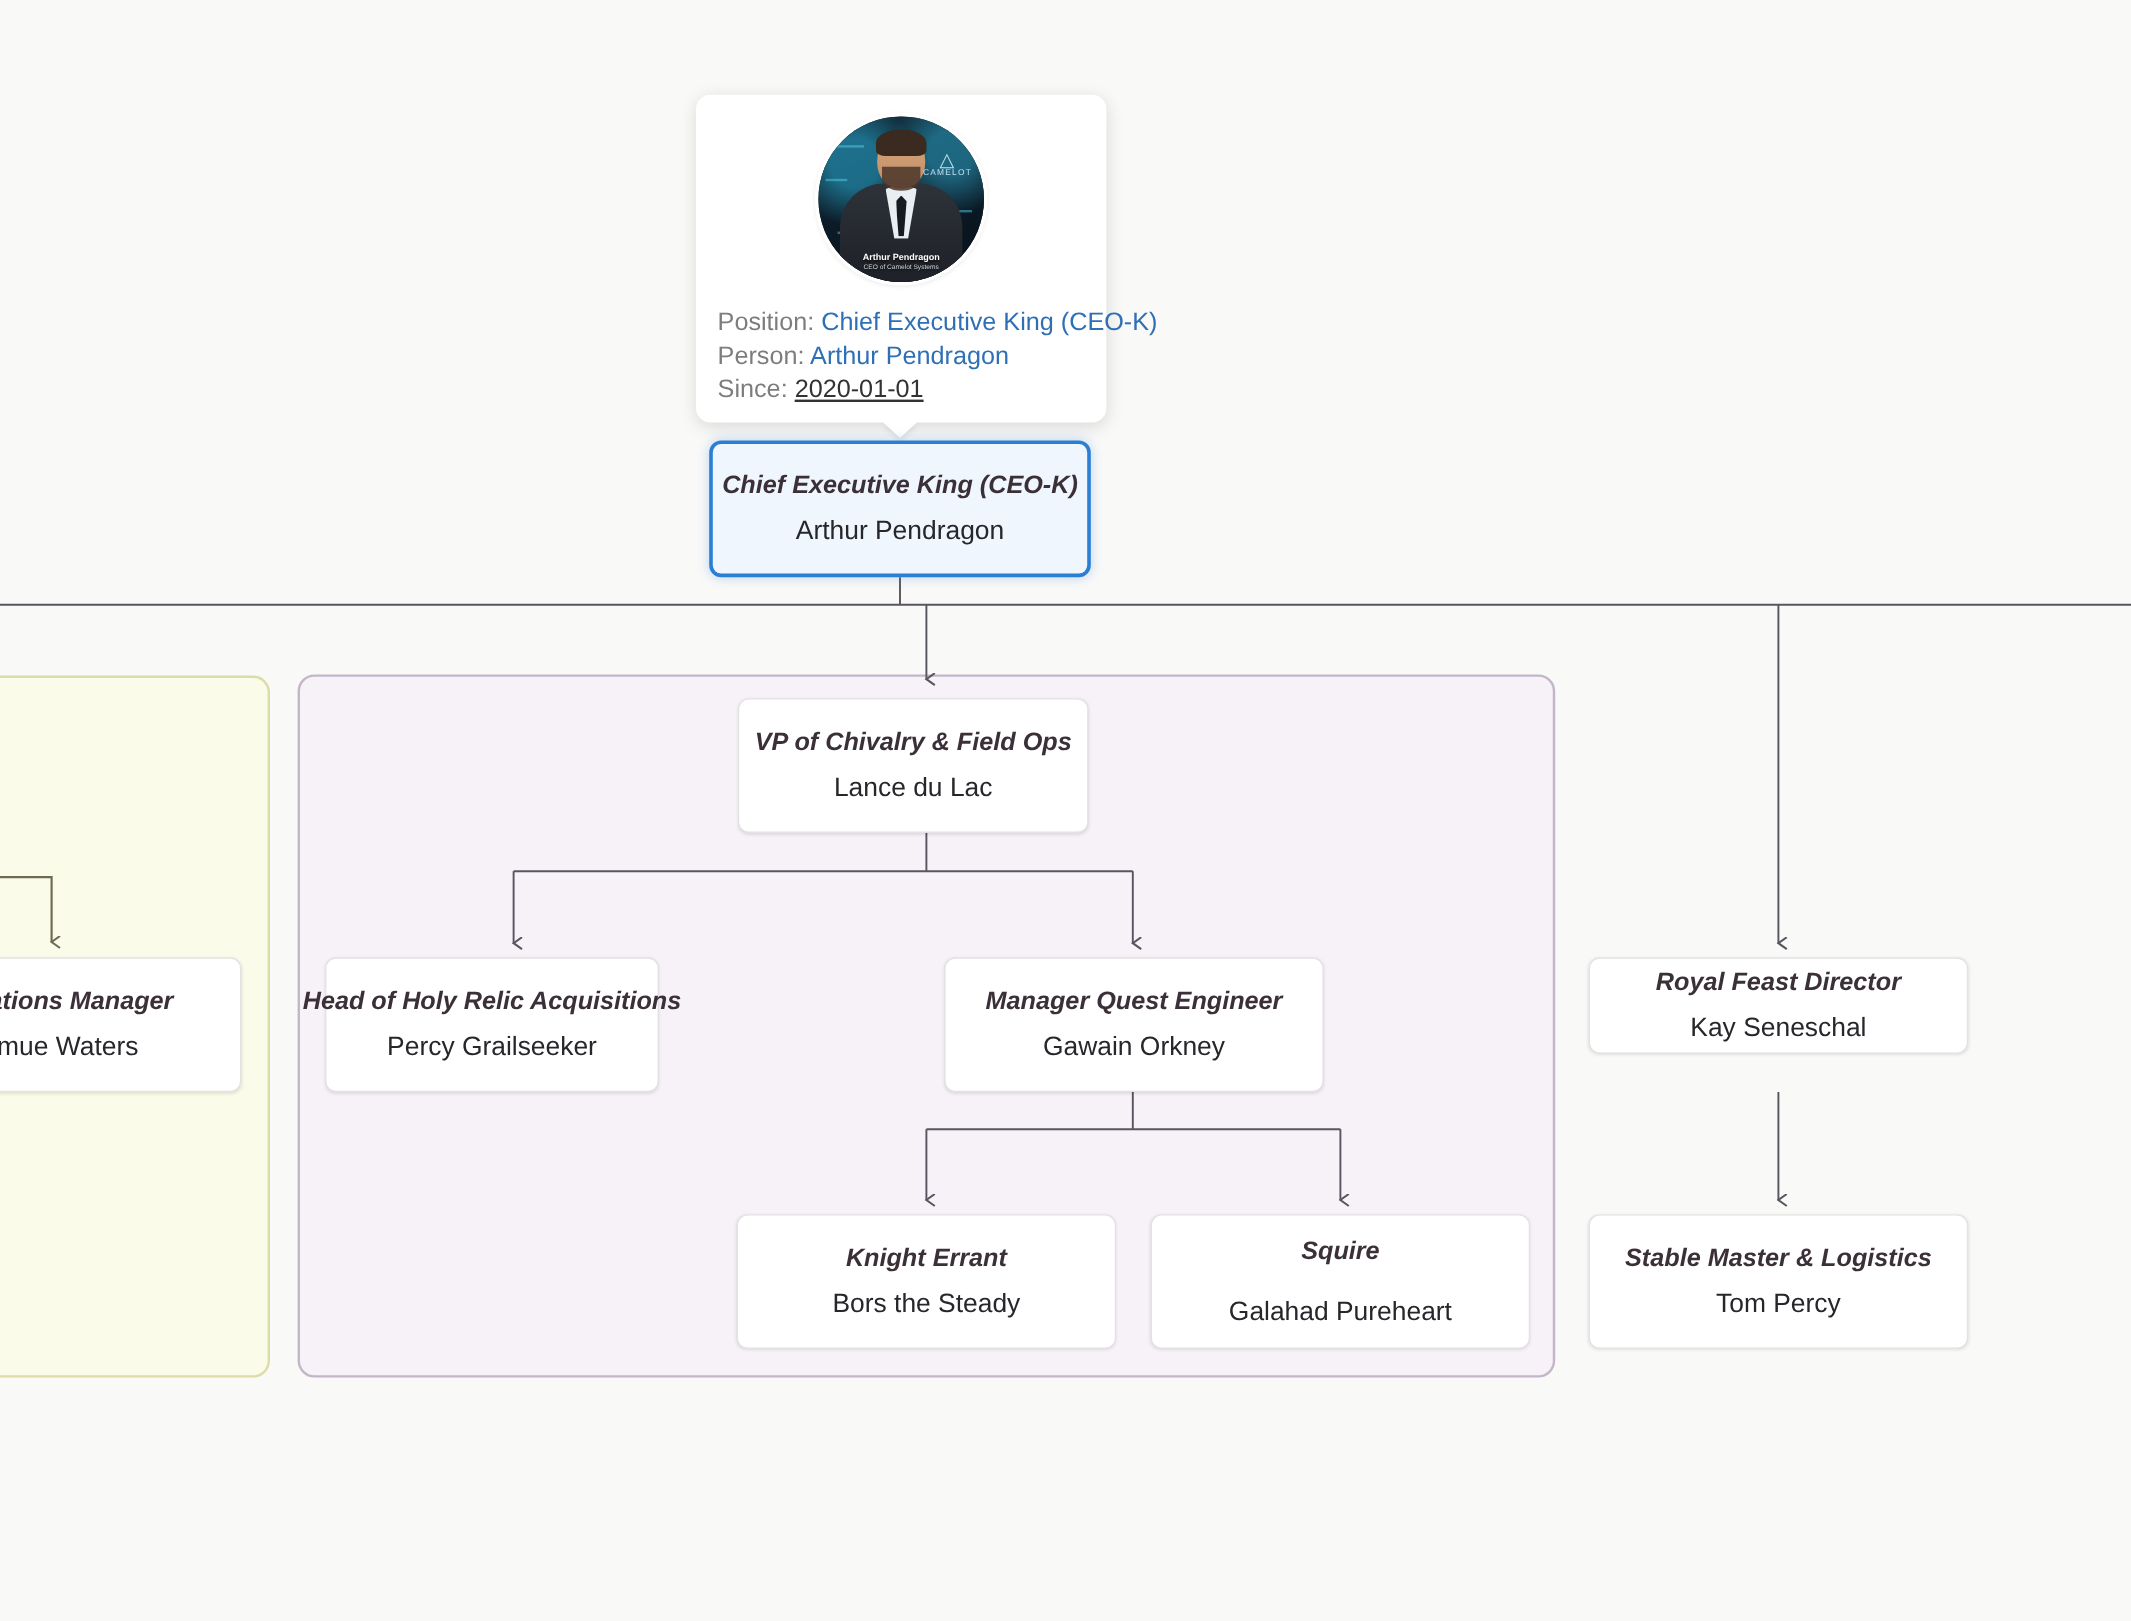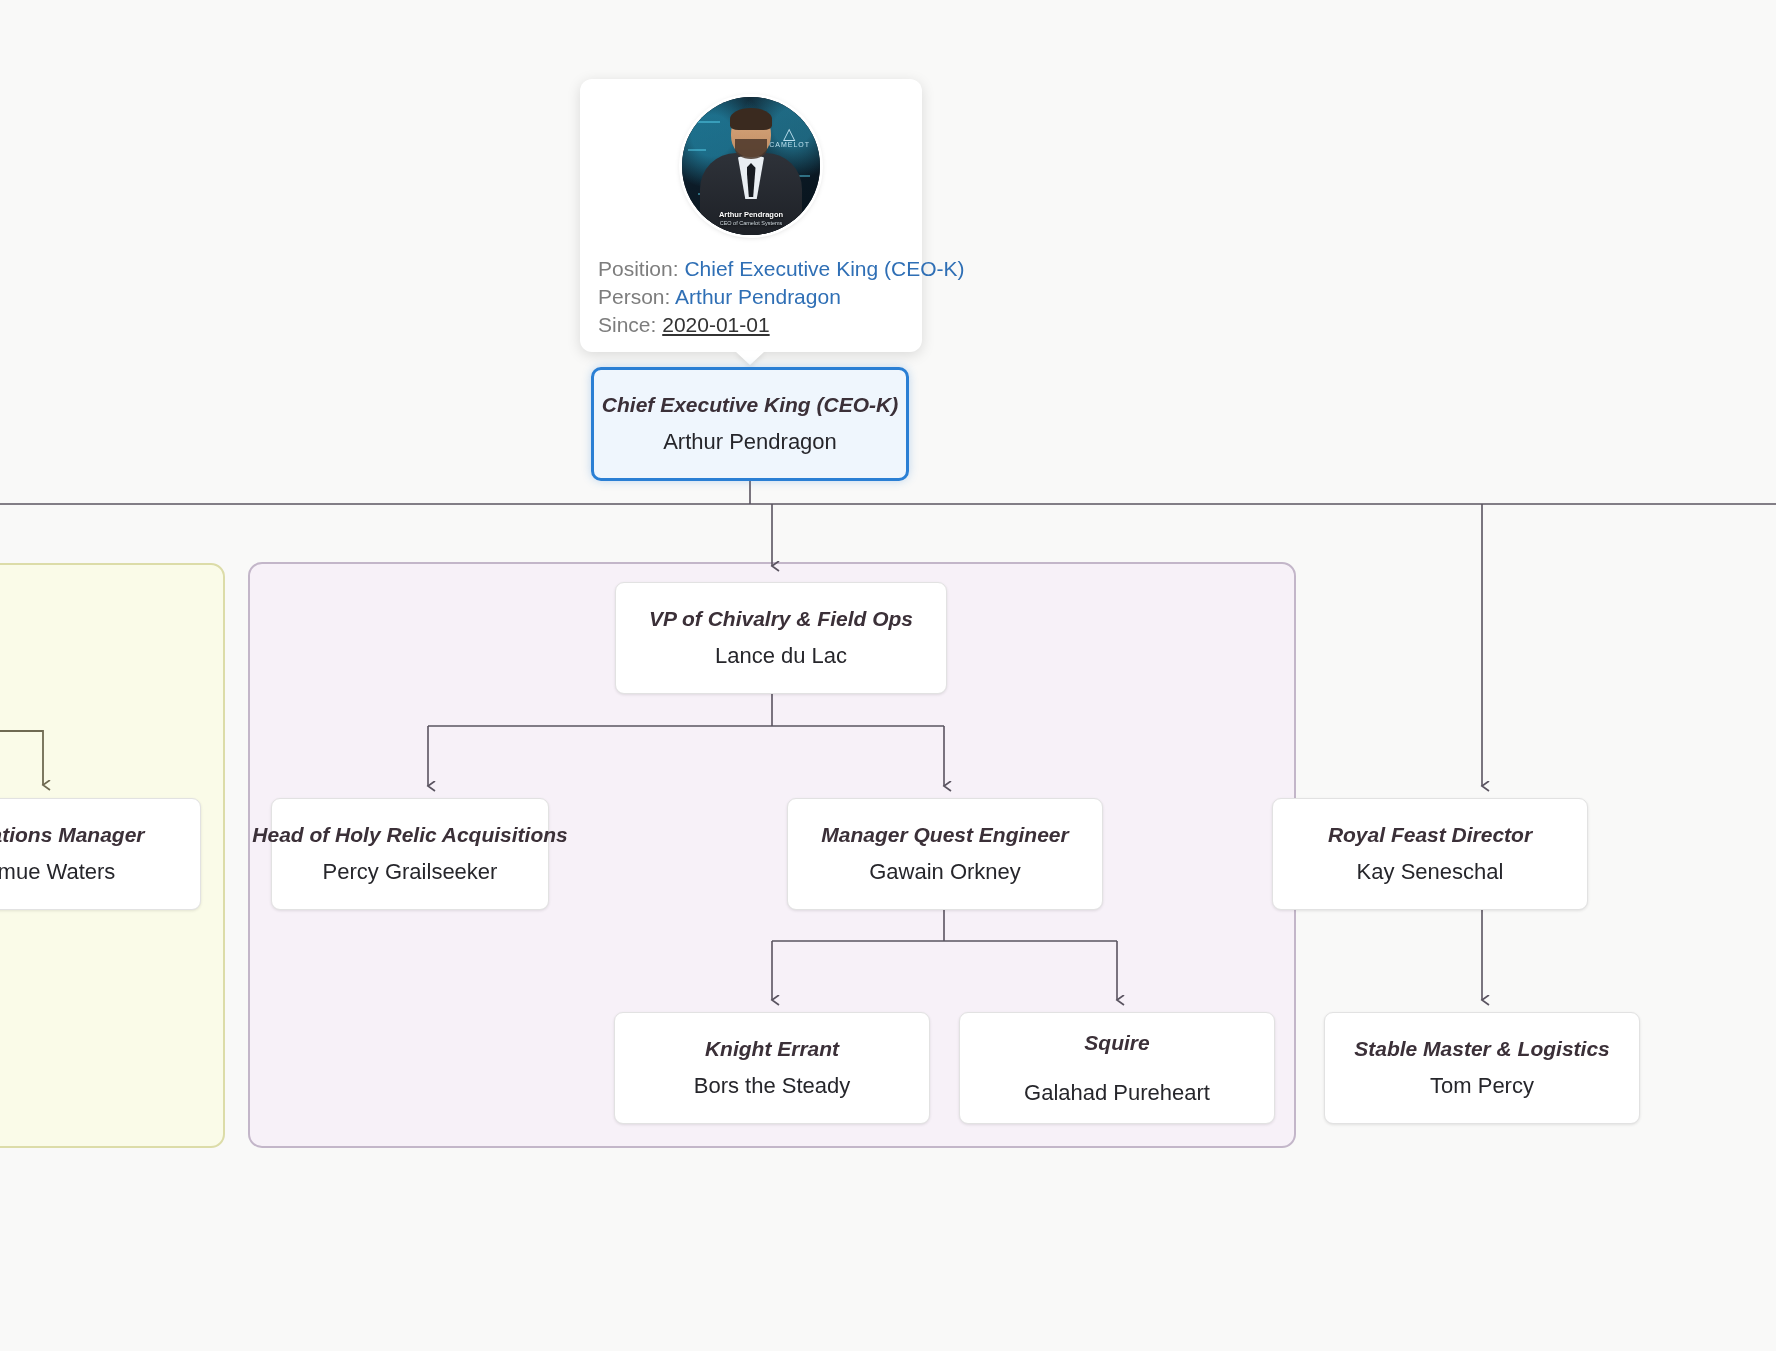--- a/index.html
+++ b/index.html
@@ -310,21 +310,21 @@
       </div>
     </div>
   </div>
   <div class="tip-arrow" style="left:735px; top:351px;"></div>
 
   <div class="node selected" style="left:591px; top:367px; width:318px; height:114px;">
     <div class="title">Chief Executive King (CEO-K)</div>
     <div class="person">Arthur Pendragon</div>
   </div>
 
-  <div class="node" style="left:615px; top:582px; width:332px; height:112px;">
+  <div class="node" style="left:615px; top:582px; width:292px; height:112px;">
     <div class="title">VP of Chivalry &amp; Field Ops</div>
     <div class="person">Lance du Lac</div>
   </div>
 
   <div class="node" style="left:271px; top:798px; width:278px; height:112px;">
     <div class="title">Head of Holy Relic Acquisitions</div>
     <div class="person">Percy Grailseeker</div>
   </div>
 
   <div class="node" style="left:787px; top:798px; width:316px; height:112px;">
@@ -335,21 +335,21 @@
   <div class="node" style="left:614px; top:1012px; width:316px; height:112px;">
     <div class="title">Knight Errant</div>
     <div class="person">Bors the Steady</div>
   </div>
 
   <div class="node" style="left:959px; top:1012px; width:316px; height:112px;gap:13px;">
     <div class="title">Squire</div>
     <div class="person">Galahad Pureheart</div>
   </div>
 
-  <div class="node" style="left:1272px; top:798px; width:316px; height:112px;">
+  <div class="node" style="left:1324px; top:798px; width:316px; height:80px;">
     <div class="title">Royal Feast Director</div>
     <div class="person">Kay Seneschal</div>
   </div>
 
   <div class="node" style="left:1324px; top:1012px; width:316px; height:112px;text-align:right;">
     <div class="title">Stable Master &amp; Logistics</div>
     <div class="person">Tom Percy</div>
   </div>
 
   <div class="node" style="left:-115px; top:798px; width:316px; height:112px;">

